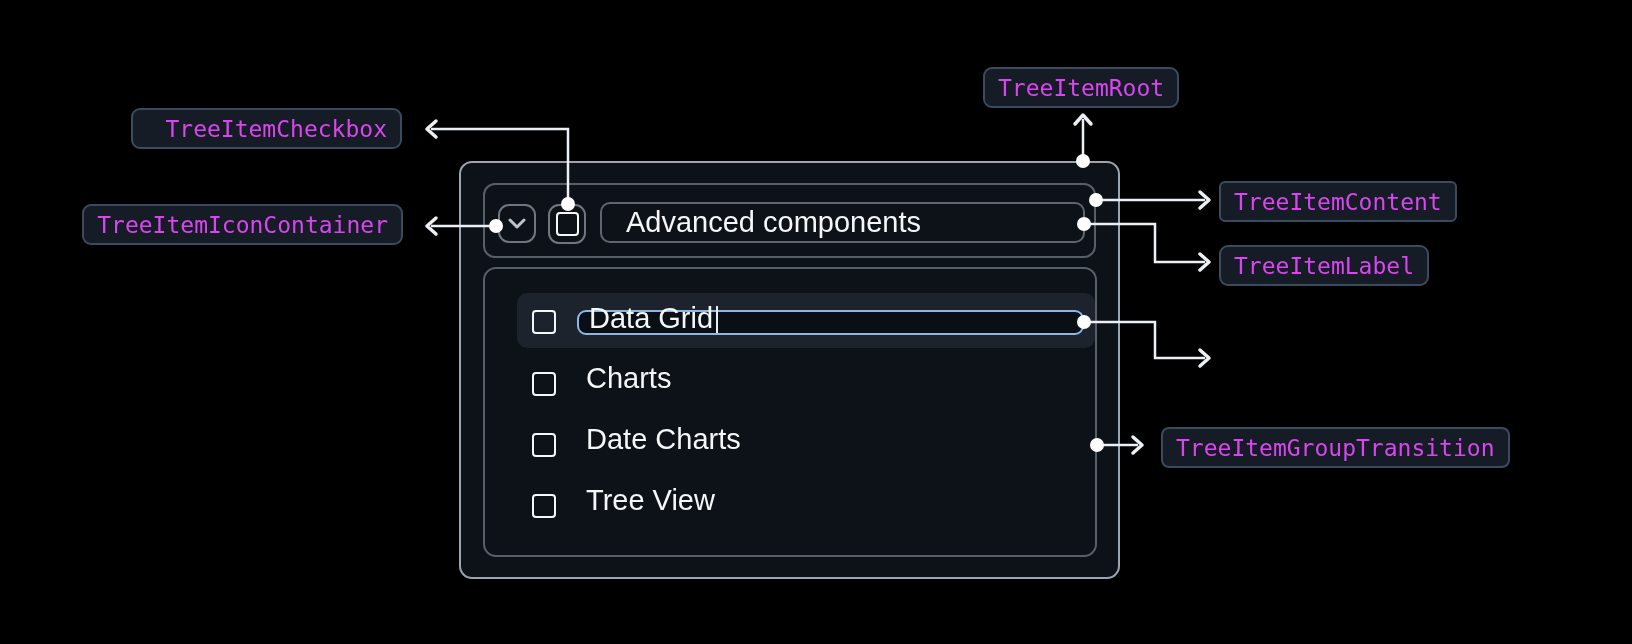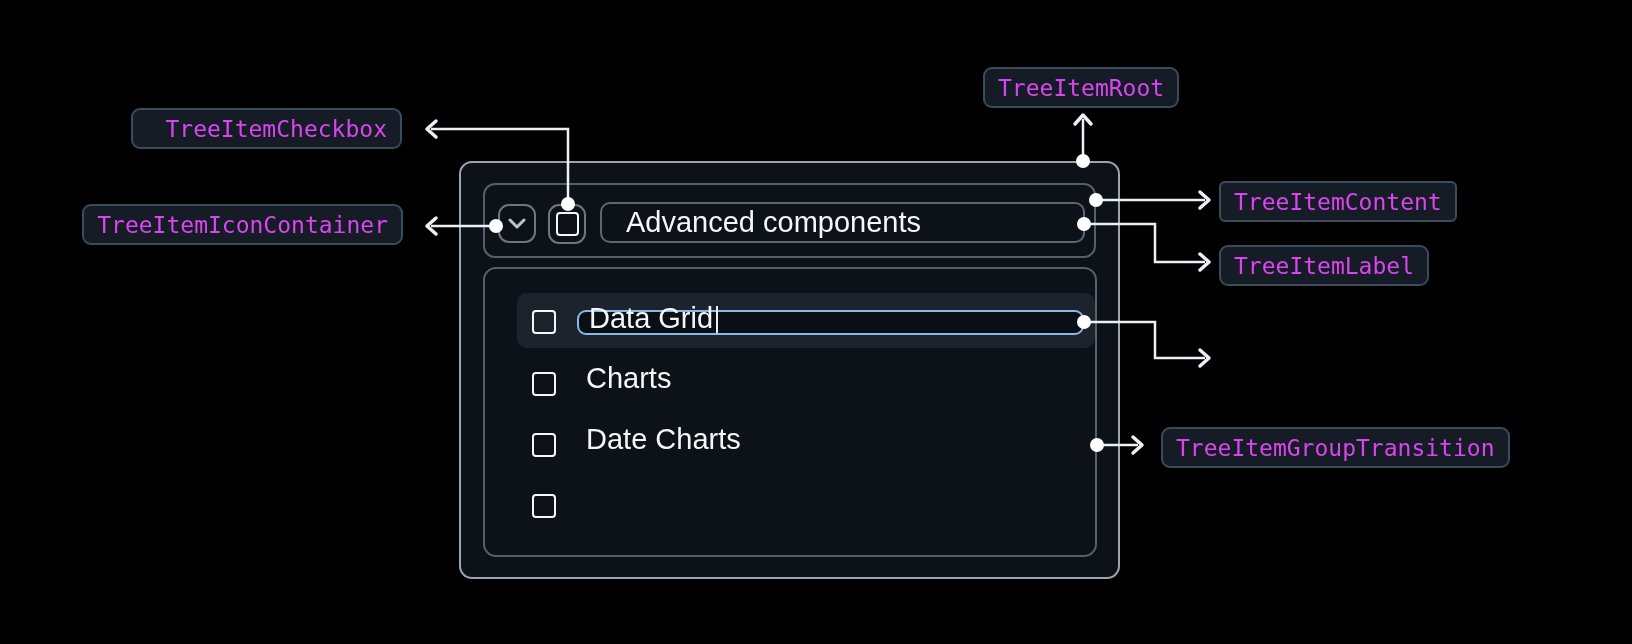--- a/index.html
+++ b/index.html
@@ -41,21 +41,21 @@
          display:inline-flex;align-items:center;padding:0 13px;
          background:#151c25;border:2px solid #3b4b5e;border-radius:9px;
          color:#d946ef;font-family:"DejaVu Sans Mono", monospace;
          font-size:23px;white-space:nowrap;}
   #badge-root{left:983px;top:67px;}
   #badge-checkbox{right:1230px;top:108px;padding-left:32px;}
   #badge-icon{right:1229px;top:204px;}
   #badge-content{left:1219px;top:181px;border-radius:6px;}
   #badge-label{left:1219px;top:245px;}
   #badge-input{left:1219px;top:340px;}
-  #badge-group{left:1161px;top:427px;}
+  #badge-group{left:1161px;top:427px;border-radius:8px;}
 
   
   #connectors{position:absolute;left:0;top:0;pointer-events:none;}
   .shaft{stroke:#ecf0f4;stroke-width:2.5;fill:none;}
   .head{stroke:#ecf0f4;stroke-width:3.5;fill:none;stroke-linecap:round;stroke-linejoin:round;}
   .dot{fill:#ffffff;}
 </style>
 </head>
 <body>
 
@@ -92,20 +92,23 @@
   <div class="abs row-label" style="top:364px">
     <span class="tree-text">Charts</span>
   </div>
 
   <span class="abs cb row-cb" style="top:433px"></span>
   <div class="abs row-label" style="top:425px">
     <span class="tree-text">Date Charts</span>
   </div>
 
   <span class="abs cb row-cb" style="top:494px"></span>
+  <div class="abs row-label" style="top:486px">
+    <span class="tree-text">Tree View</span>
+  </div>
 
   <div id="badge-root" class="badge">TreeItemRoot</div>
   <div id="badge-checkbox" class="badge">TreeItemCheckbox</div>
   <div id="badge-icon" class="badge">TreeItemIconContainer</div>
   <div id="badge-content" class="badge">TreeItemContent</div>
   <div id="badge-label" class="badge">TreeItemLabel</div>
   <div id="badge-group" class="badge">TreeItemGroupTransition</div>
 
   <svg id="connectors" width="1632" height="644">
 

